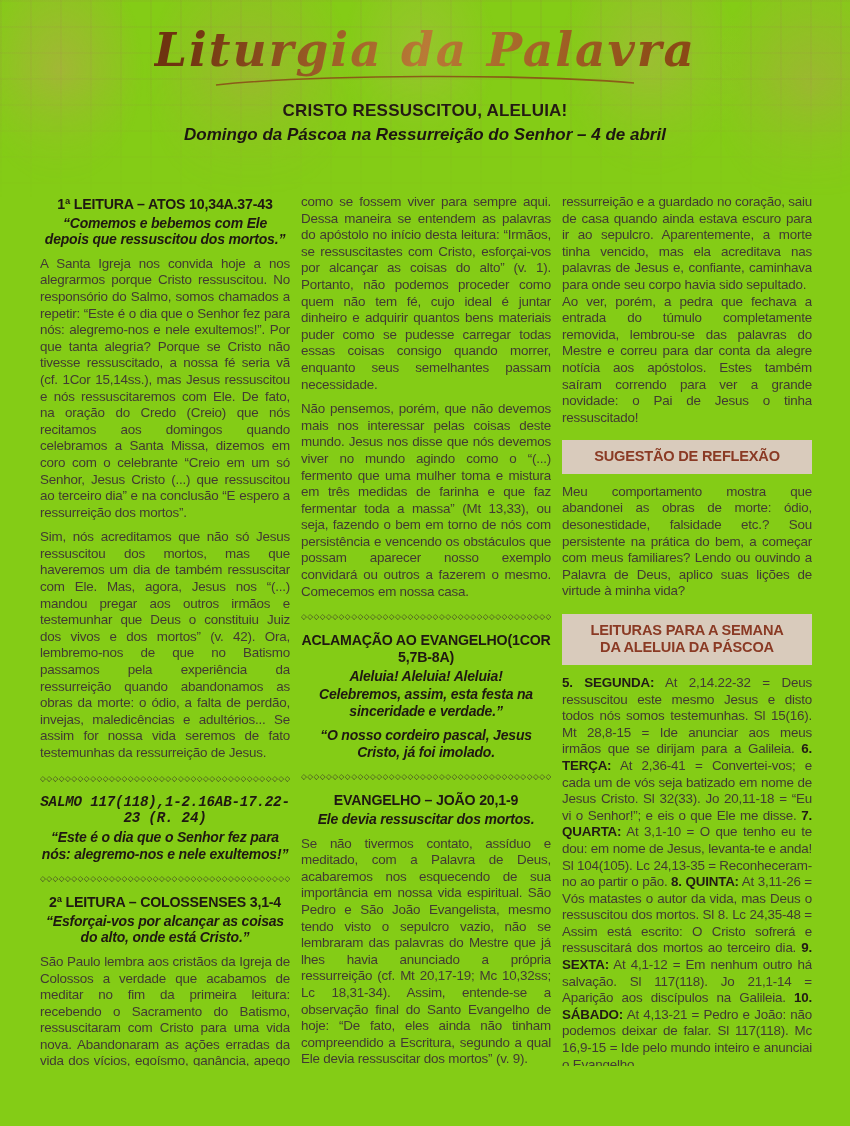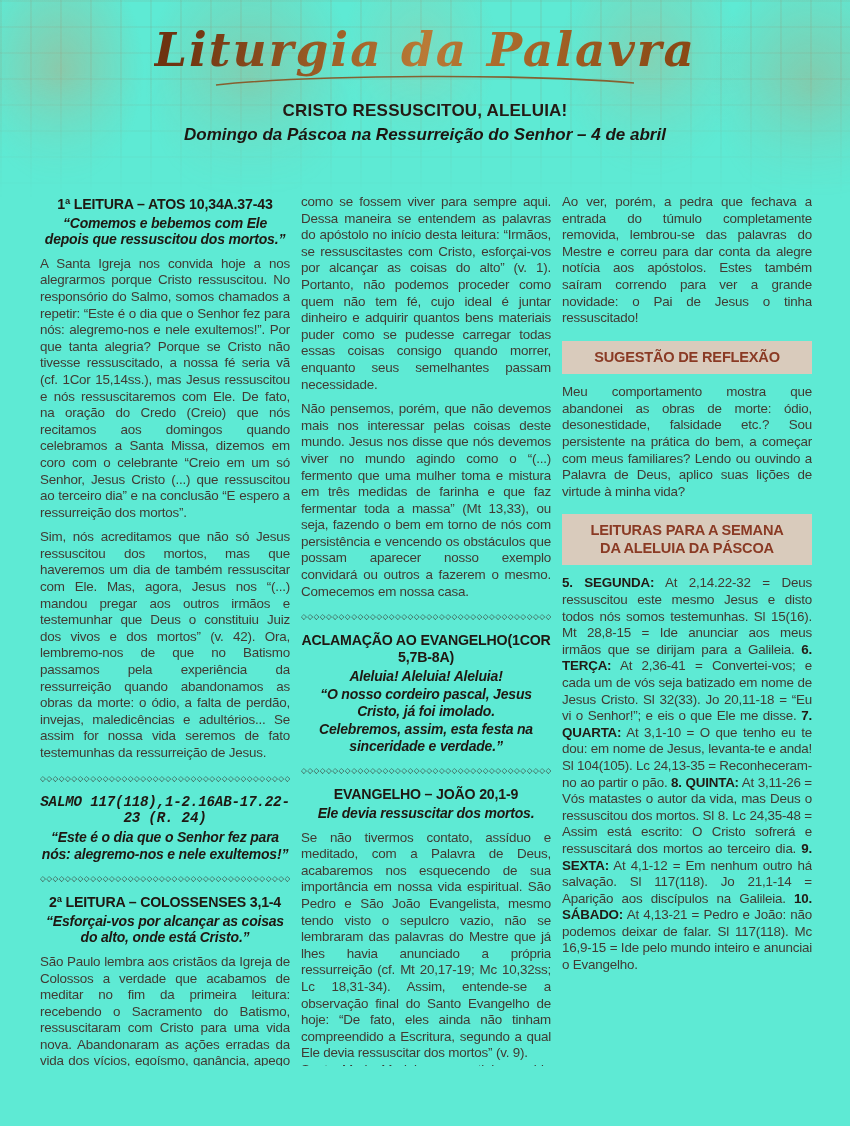--- a/index.html
+++ b/index.html
@@ -1,19 +1,19 @@
 <!DOCTYPE html>
 <html lang="pt"><head>
 <meta charset="utf-8">
 <style>
   * { margin:0; padding:0; box-sizing:border-box; }
   html,body { background:#e9e2d2; }
   .page{
     position:relative; width:850px; height:1126px; margin:0 auto;
-    background:#5eead4; overflow:hidden;
+    background:#84cc16; overflow:hidden;
     font-family:"Liberation Sans", sans-serif;
     color:#423a33;
   }
   
   .glass-texture{
     position:absolute; top:0; left:0; width:850px; height:210px;
     background:
       radial-gradient(ellipse 120px 170px at 60px 70px,  rgba(210,150,105,.38), transparent 70%),
       radial-gradient(ellipse 150px 190px at 250px 80px, rgba(205,145,100,.30), transparent 70%),
       radial-gradient(ellipse 110px 150px at 420px 50px, rgba(220,175,130,.22), transparent 70%),
@@ -120,32 +120,33 @@
     </div>
 
     <div class="col">
       <p class="body-p mb8">como se fossem viver para sempre aqui. Dessa maneira se entendem as palavras do apóstolo no início desta leitura: “Irmãos, se ressuscitastes com Cristo, esforçai-vos por alcançar as coisas do alto” (v. 1). Portanto, não podemos proceder como quem não tem fé, cujo ideal é juntar dinheiro e adquirir quantos bens materiais puder como se pudesse carregar todas essas coisas consigo quando morrer, enquanto seus semelhantes passam necessidade.</p>
       <p class="body-p">Não pensemos, porém, que não devemos mais nos interessar pelas coisas deste mundo. Jesus nos disse que nós devemos viver no mundo agindo como o “(...) fermento que uma mulher toma e mistura em três medidas de farinha e que faz fermentar toda a massa” (Mt 13,33), ou seja, fazendo o bem em torno de nós com persistência e vencendo os obstáculos que possam aparecer nosso exemplo convidará ou outros a fazerem o mesmo. Comecemos em nossa casa.</p>
 
       <span class="orn-divider">◇◇◇◇◇◇◇◇◇◇◇◇◇◇◇◇◇◇◇◇◇◇◇◇◇◇◇◇◇◇◇◇◇◇◇◇◇◇◇◇◇◇◇◇◇◇</span>
 
       <div class="sec-head">ACLAMAÇÃO AO EVANGELHO(1COR 5,7B-8A)</div>
       <div class="sec-quote" style="margin-bottom:0">Aleluia! Aleluia! Aleluia!</div>
+      <div class="sec-quote">Celebremos, assim, esta festa na sinceridade e verdade.”</div>
       <div class="sec-quote" style="margin-bottom:0">“O nosso cordeiro pascal, Jesus Cristo, já foi imolado.</div>
-      <div class="sec-quote">Celebremos, assim, esta festa na sinceridade e verdade.”</div>
 
       <span class="orn-divider">◇◇◇◇◇◇◇◇◇◇◇◇◇◇◇◇◇◇◇◇◇◇◇◇◇◇◇◇◇◇◇◇◇◇◇◇◇◇◇◇◇◇◇◇◇◇</span>
 
       <div class="sec-head">EVANGELHO – JOÃO 20,1-9</div>
       <div class="sec-quote">Ele devia ressuscitar dos mortos.</div>
       <p class="body-p">Se não tivermos contato, assíduo e meditado, com a Palavra de Deus, acabaremos nos esquecendo de sua importância em nossa vida espiritual. São Pedro e São João Evangelista, mesmo tendo visto o sepulcro vazio, não se lembraram das palavras do Mestre que já lhes havia anunciado a própria ressurreição (cf. Mt 20,17-19; Mc 10,32ss; Lc 18,31-34). Assim, entende-se a observação final do Santo Evangelho de hoje: “De fato, eles ainda não tinham compreendido a Escritura, segundo a qual Ele devia ressuscitar dos mortos” (v. 9).</p>
       <p class="body-p">Santa Maria Madalena, que tinha ouvido do Salvador sua profecia sobre a própria</p>
     </div>
 
     <div class="col">
+      <p class="body-p">ressurreição e a guardado no coração, saiu de casa quando ainda estava escuro para ir ao sepulcro. Aparentemente, a morte tinha vencido, mas ela acreditava nas palavras de Jesus e, confiante, caminhava para onde seu corpo havia sido sepultado.</p>
       <p class="body-p">Ao ver, porém, a pedra que fechava a entrada do túmulo completamente removida, lembrou-se das palavras do Mestre e correu para dar conta da alegre notícia aos apóstolos. Estes também saíram correndo para ver a grande novidade: o Pai de Jesus o tinha ressuscitado!</p>
 
       <div class="tan-box">
         <div class="box-title">SUGESTÃO DE REFLEXÃO</div>
       </div>
       <p class="body-p">Meu comportamento mostra que abandonei as obras de morte: ódio, desonestidade, falsidade etc.? Sou persistente na prática do bem, a começar com meus familiares? Lendo ou ouvindo a Palavra de Deus, aplico suas lições de virtude à minha vida?</p>
 
       <div class="tan-box">
         <div class="box-title">LEITURAS PARA A SEMANA</div>
         <div class="box-title">DA ALELUIA DA PÁSCOA</div>

